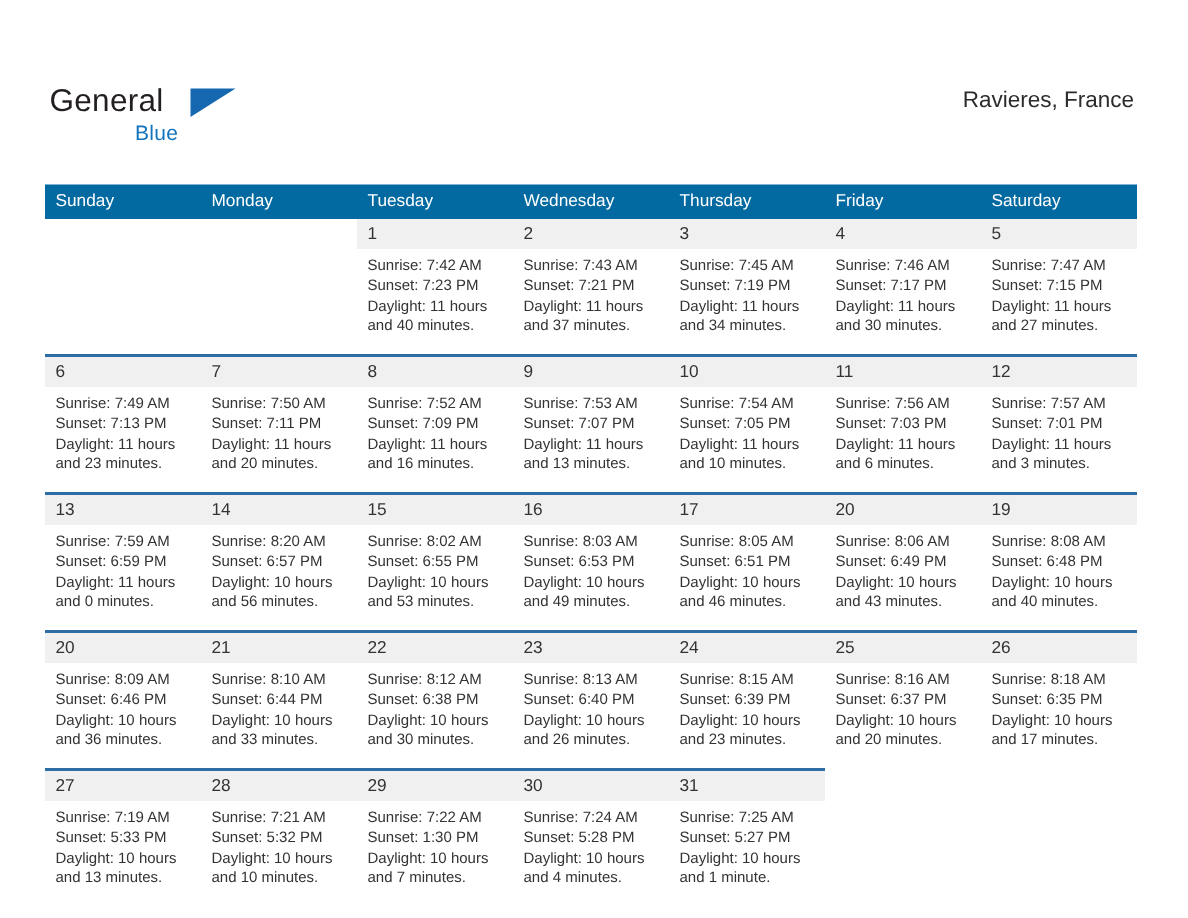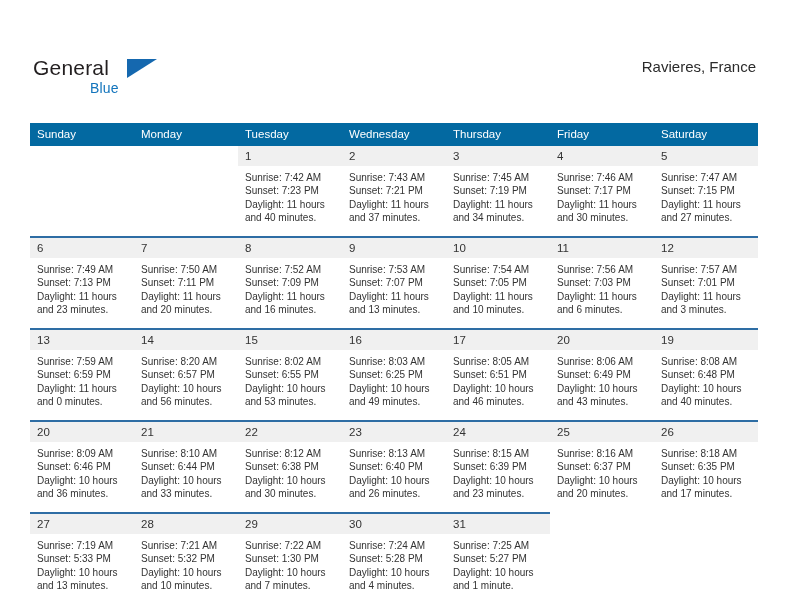--- a/index.html
+++ b/index.html
@@ -317,21 +317,21 @@
             <div class="info">
               <div>Sunrise: 8:02 AM</div>
               <div>Sunset: 6:55 PM</div>
               <div class="daylight">Daylight: 10 hours and 53 minutes.</div>
             </div>
           </td>
           <td class="day">
             <div class="daynum">16</div>
             <div class="info">
               <div>Sunrise: 8:03 AM</div>
-              <div>Sunset: 6:25 PM</div>
+              <div>Sunset: 6:53 PM</div>
               <div class="daylight">Daylight: 10 hours and 49 minutes.</div>
             </div>
           </td>
           <td class="day">
             <div class="daynum">17</div>
             <div class="info">
               <div>Sunrise: 8:05 AM</div>
               <div>Sunset: 6:51 PM</div>
               <div class="daylight">Daylight: 10 hours and 46 minutes.</div>
             </div>

